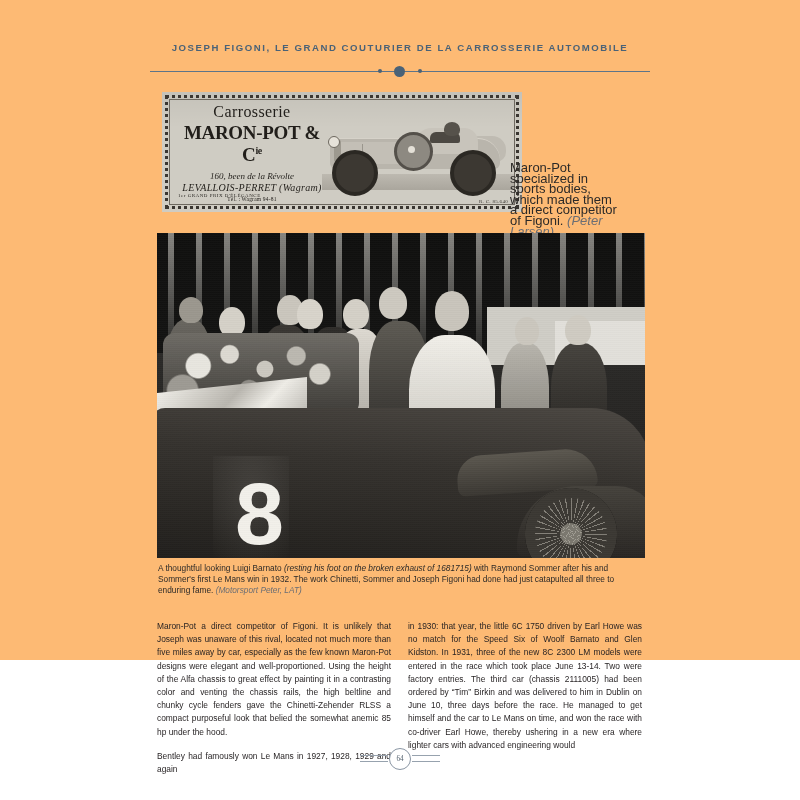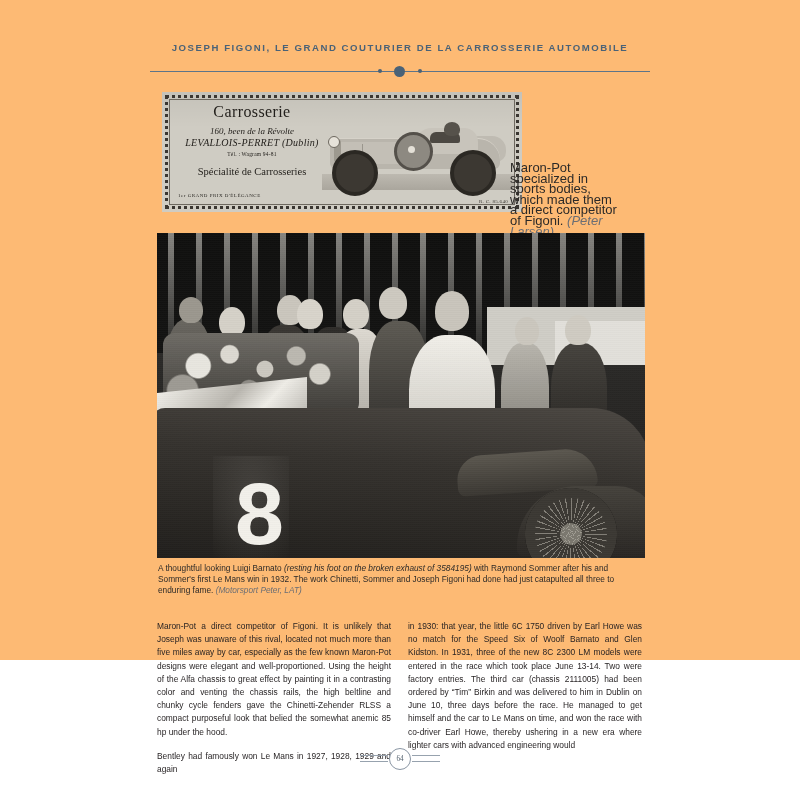--- a/index.html
+++ b/index.html
@@ -524,22 +524,23 @@
       <div class="car-lamp"></div>
       <div class="car-vent"></div>
       <div class="spare">
         <div class="spare-hub"></div>
       </div>
       <div class="wheel front"></div>
       <div class="wheel rear"></div>
     </div>
     <div class="ad-text">
       <div class="ad-l1">Carrosserie</div>
+      <div class="ad-l2"><span>MARON-POT &amp; C</span><sup>ie</sup></div>
       <div class="ad-l3">160, been de la Révolte</div>
-      <div class="ad-l4">LEVALLOIS-PERRET   (Dublin)</div>
+      <div class="ad-l4">LEVALLOIS-PERRET   (Wagram)</div>
       <div class="ad-l5">Tél. : Wagram 94-81</div>
       <div class="ad-l6">Spécialité de Carrosseries</div>
 
     </div>
     <div class="ad-l8">1er GRAND PRIX D'ÉLÉGANCE</div>
     <div class="ad-ref">R. C. 85.640</div>
     <div class="ad-border"></div>
     <div class="ad-border2"></div>
   </div>
 
@@ -580,21 +581,21 @@
     <div class="car-scuttle"></div>
     <div class="car-fender"></div>
     <div class="car-wheel"></div>
     <div class="spokes"></div>
     <div class="number-plate"></div>
     <div class="race-number">8</div>
     <div class="photo-grain"></div>
   </div>
 
   <div class="photo-caption">
-    <span>A thoughtful looking Luigi Barnato </span><span class="ital">(resting his foot on the broken exhaust of 3584195)</span><span> with Raymond Sommer after his and Sommer's first Le Mans win in 1932. The work Chinetti, Sommer and Joseph Figoni had done had just catapulted all three to enduring fame. </span><span class="credit">(Motorsport Peter, LAT)</span>
+    <span>A thoughtful looking Luigi Barnato </span><span class="ital">(resting his foot on the broken exhaust of 1681715)</span><span> with Raymond Sommer after his and Sommer's first Le Mans win in 1932. The work Chinetti, Sommer and Joseph Figoni had done had just catapulted all three to enduring fame. </span><span class="credit">(Motorsport Peter, LAT)</span>
   </div>
 
   <div class="col left">
     <p>Maron-Pot a direct competitor of Figoni. It is unlikely that Joseph was unaware of this rival, located not much more than five miles away by car, especially as the few known Maron-Pot designs were elegant and well-proportioned. Using the height of the Alfa chassis to great effect by painting it in a contrasting color and venting the chassis rails, the high beltline and chunky cycle fenders gave the Chinetti-Zehender RLSS a compact purposeful look that belied the somewhat anemic 85 hp under the hood.</p>
     <p>Bentley had famously won Le Mans in 1927, 1928, 1929 and again</p>
   </div>
   <div class="col right">
     <p>in 1930: that year, the little 6C 1750 driven by Earl Howe was no match for the Speed Six of Woolf Barnato and Glen Kidston. In 1931, three of the new 8C 2300 LM models were entered in the race which took place June 13-14. Two were factory entries. The third car (chassis 2111005) had been ordered by “Tim” Birkin and was delivered to him in Dublin on June 10, three days before the race. He managed to get himself and the car to Le Mans on time, and won the race with co-driver Earl Howe, thereby ushering in a new era where lighter cars with advanced engineering would</p>
   </div>
 

